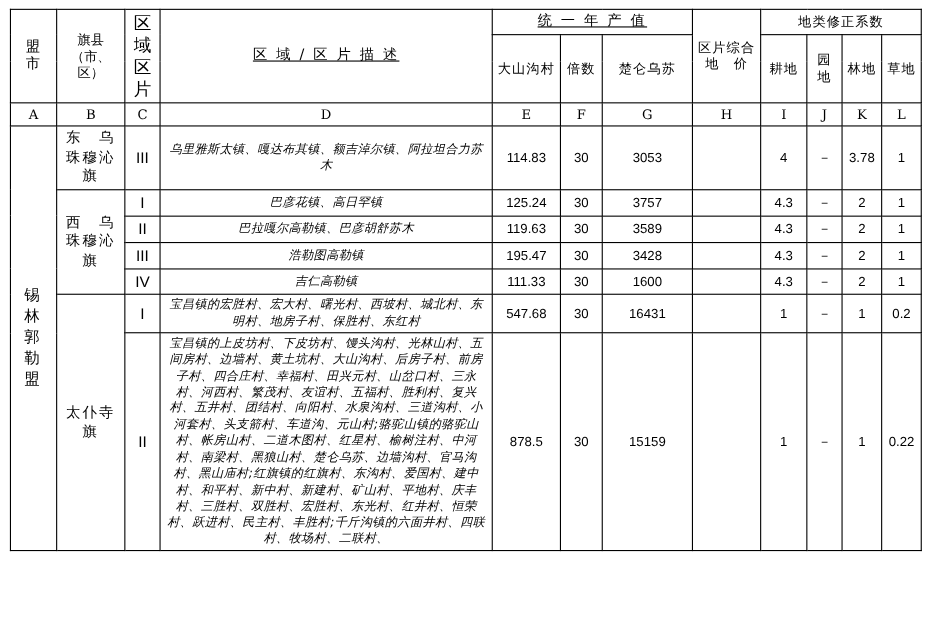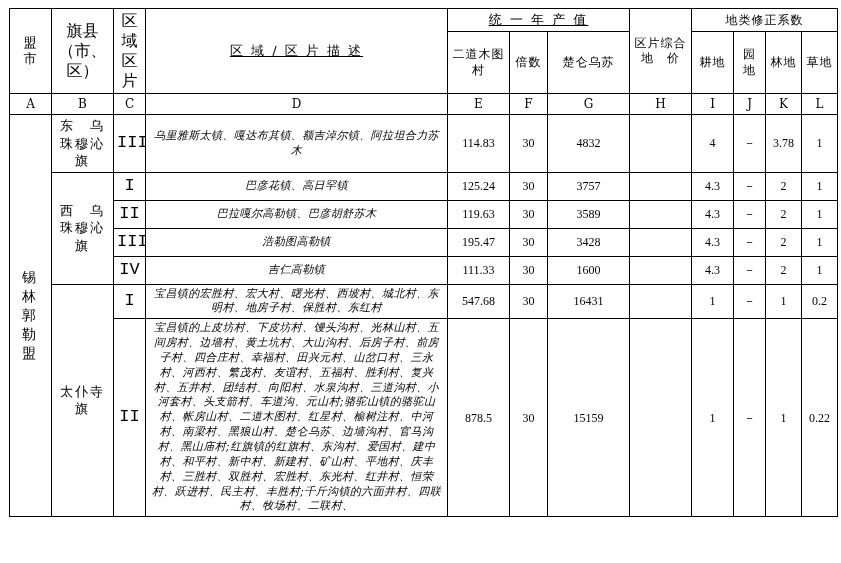--- a/index.html
+++ b/index.html
@@ -48,39 +48,39 @@
   }
   .hcn-sm {
     font-size: 12px;
     letter-spacing: 1px;
   }
   .colcode {
     font-size: 12px;
     font-family: "DejaVu Serif", "Liberation Serif", serif;
   }
   .num {
-    font-family: Liberation Serif, serif;
+    font-family: Liberation Sans, sans-serif;
     font-size: 12px;
   }
   .desc {
     text-align: left;
     font-size: 11px;
     line-height: 1.5;
     letter-spacing: 0.4px;
     padding: 3px 5px;
     font-style: italic;
   }
   .rmcell {
     font-size: 13px;
     letter-spacing: 2px;
     line-height: 1.5;
   }
   .zone {
-    font-family: Liberation Mono, monospace;
-    font-size: 17px;
+    font-family: Liberation Sans, sans-serif;
+    font-size: 14px;
   }
   .bigv {
     font-size: 14px;
     letter-spacing: 3px;
     line-height: 1.6;
   }
   .tiny-dash {
     font-family: "DejaVu Serif", "Liberation Serif", serif;
   }
   .nowrapcn {
@@ -107,21 +107,21 @@
       <col style="width:36px">
     </colgroup>
 
     <thead>
       <tr>
         <td rowspan="3" class="vhead">
           <span class="vstack" style="white-space:pre-line">盟
 市</span>
         </td>
         <td rowspan="3" class="vhead">
-          <span class="vstack" style="white-space:pre-line; font-size:16px; letter-spacing:0px">旗县
+          <span class="vstack" style="white-space:pre-line; font-size:12px; letter-spacing:0px">旗县
 （市、区）</span>
         </td>
         <td rowspan="3" class="vhead">
           <span class="vstack" style="white-space:pre-line; font-size:16px; letter-spacing:0px">区域
 区片</span>
         </td>
         <td rowspan="3" class="hcn">
           <span>区 域 / 区 片 描 述</span>
         </td>
         <td colspan="3" class="hcn">
@@ -130,21 +130,21 @@
         <td rowspan="3" class="hcn-sm">
           <span class="vstack" style="white-space:pre-line">区片综合
 地　价</span>
         </td>
         <td colspan="4" class="hcn-sm">
           <span>地类修正系数</span>
         </td>
       </tr>
       <tr>
         <td rowspan="2" class="hcn-sm">
-          <span>二道木图村</span>
+          <span>大山沟村</span>
         </td>
         <td rowspan="2" class="hcn-sm">
           <span>倍数</span>
         </td>
         <td rowspan="2" class="hcn-sm">
           <span>楚仑乌苏</span>
         </td>
         <td rowspan="2" class="hcn-sm">
           <span>耕地</span>
         </td>
@@ -187,21 +187,21 @@
 盟</span>
         </td>
         <td class="rmcell nowrapcn">
           <span style="white-space:pre-line">东　乌
 珠穆沁旗</span>
         </td>
         <td class="zone">III</td>
         <td class="desc">乌里雅斯太镇、嘎达布其镇、额吉淖尔镇、阿拉坦合力苏木</td>
         <td class="num">114.83</td>
         <td class="num">30</td>
-        <td class="num">4832</td>
+        <td class="num">3053</td>
         <td class="num"></td>
         <td class="num">4</td>
         <td class="num tiny-dash">－</td>
         <td class="num">3.78</td>
         <td class="num">1</td>
       </tr>
 
       <tr>
         <td rowspan="4" class="rmcell nowrapcn">
           <span style="white-space:pre-line">西　乌

